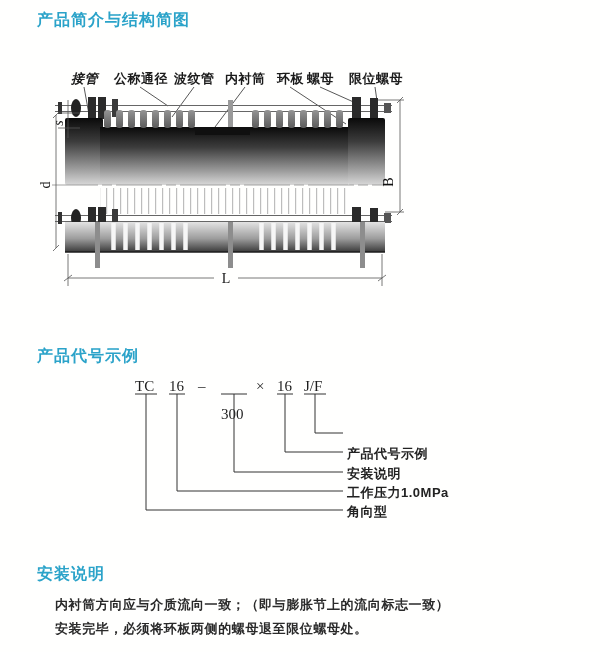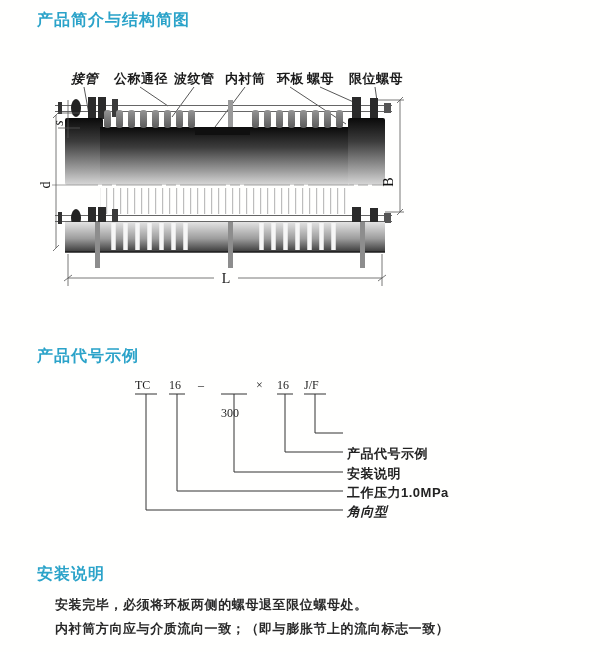--- a/index.html
+++ b/index.html
@@ -13,21 +13,21 @@
   }
   .diagram{position:absolute;left:40px;top:60px;width:430px;height:240px;}
   .diagram svg{position:absolute;left:0;top:0;}
   .part-label{
     position:absolute;top:10px;font-size:13px;font-weight:bold;color:#1b1b1b;
     white-space:nowrap;letter-spacing:0.5px;
   }
   .code-section{position:absolute;left:0;top:370px;width:600px;height:160px;}
   .code-seg{
     position:absolute;top:8px;font-family:"Liberation Serif","DejaVu Serif",serif;
-    font-size:12px;color:#1e1e1e;white-space:nowrap;
+    font-size:15px;color:#1e1e1e;white-space:nowrap;
   }
   .ann-label{
     position:absolute;left:347px;font-size:13px;font-weight:bold;color:#222;
     white-space:nowrap;letter-spacing:0.5px;
   }
   .install-notes{position:absolute;left:55px;top:593px;width:520px;}
   .note-line{
     font-size:13px;font-weight:bold;color:#2a2a2a;letter-spacing:0.6px;
     line-height:24px;white-space:nowrap;
   }
@@ -221,23 +221,23 @@
         <line x1="155" y1="62" x2="213" y2="62"></line>
         <line x1="104" y1="82" x2="213" y2="82"></line>
         <line x1="47" y1="101" x2="213" y2="101"></line>
         <line x1="16" y1="120" x2="213" y2="120"></line>
       </g>
     </svg>
 
     <span class="ann-label" style="top:75px;">产品代号示例</span>
     <span class="ann-label" style="top:95px;">安装说明</span>
     <span class="ann-label" style="top:114px;">工作压力1.0MPa</span>
-    <span class="ann-label" style="top:133px;font-style:italic;">角向型</span>
+    <span class="ann-label" style="top:133px;">角向型</span>
   </div>
 
   <div class="sec-title" style="left:37px;top:564px;">安装说明</div>
 
   <div class="install-notes">
+    <div class="note-line">内衬筒方向应与介质流向一致；（即与膨胀节上的流向标志一致）</div>
     <div class="note-line">安装完毕，必须将环板两侧的螺母退至限位螺母处。</div>
-    <div class="note-line">内衬筒方向应与介质流向一致；（即与膨胀节上的流向标志一致）</div>
   </div>
 
 </div>
 
 </body></html>

